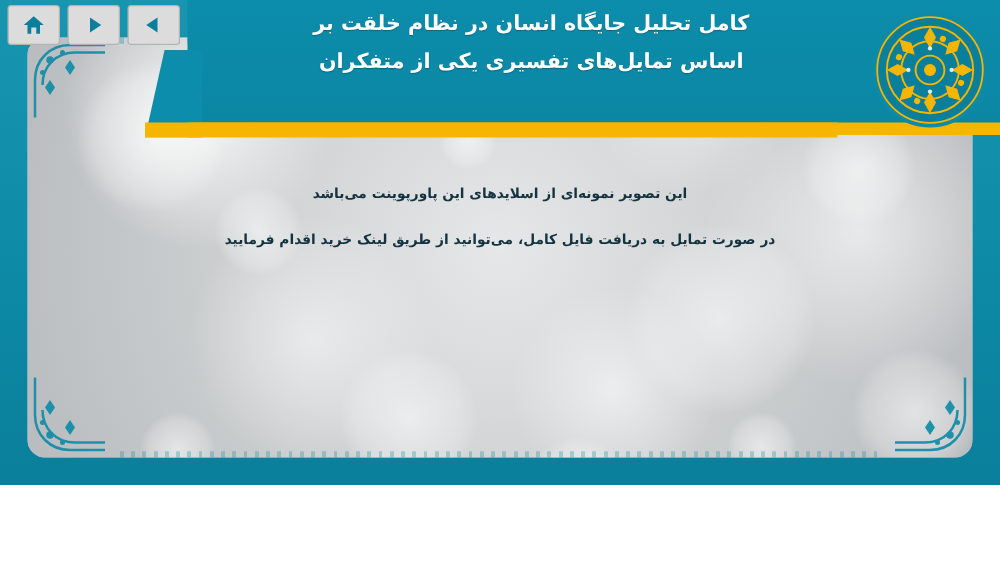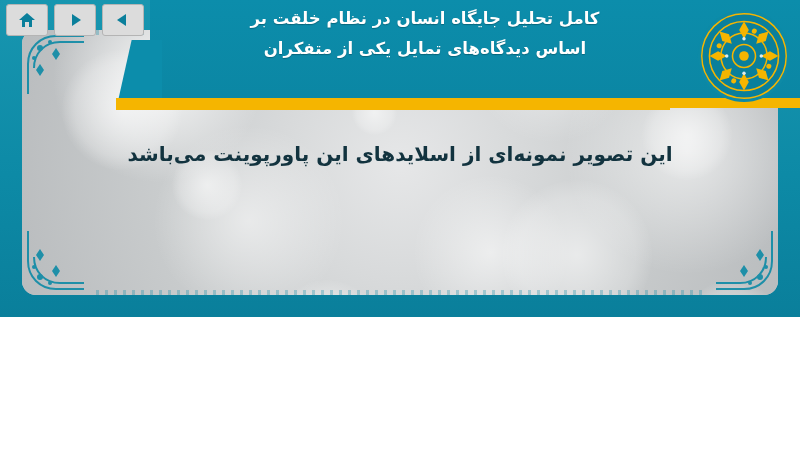--- a/index.html
+++ b/index.html
@@ -6,21 +6,21 @@
     margin: 0;
     padding: 0;
     background: #ffffff;
   }
   body {
     font-family: "DejaVu Sans", "Liberation Sans", sans-serif;
   }
   .slide {
     position: relative;
     width: 800px;
-    height: 317px;
+    height: 388px;
     overflow: hidden;
     background: #0f8ca8;
   }
 
   
   .frame-outer {
     position: absolute;
     inset: 0;
     background: linear-gradient(180deg, #1896b0 0%, #0d8aa6 55%, #0a7f9b 100%);
   }
@@ -179,21 +179,21 @@
   
   .body-text {
     position: absolute;
     z-index: 4;
     top: 136px;
     left: 44px;
     right: 44px;
     text-align: center;
     direction: rtl;
     color: #12333f;
-    font-size: 20px;
+    font-size: 11px;
     line-height: 37px;
     font-weight: 700;
   }
   .body-text p { margin: 0; }
 </style>
 </head>
 <body>
 
 <div class="slide">
 
@@ -282,21 +282,21 @@
     </svg>
   </div>
 
   <div class="title-tail"></div>
   <div class="title-tail2"></div>
   <div class="title-band"></div>
   <div class="title-underline"></div>
 
   <div class="title-text">
     <div>کامل تحلیل جایگاه انسان در نظام خلقت بر</div>
-    <div>اساس دیدگاه‌های تمایل یکی از متفکران</div>
+    <div>اساس تمایل‌های تفسیری یکی از متفکران</div>
   </div>
 
   <div class="rosette">
     <svg viewBox="0 0 100 100">
       <circle cx="50" cy="50" r="48" fill="#0d8aa6"></circle>
       <circle cx="50" cy="50" r="44" fill="#0a7f9b" stroke="#f5b500" stroke-width="1.5"></circle>
       <g stroke="#f5b500" stroke-width="1.6" fill="none">
         <circle cx="50" cy="50" r="36"></circle>
         <circle cx="50" cy="50" r="24"></circle>
         <circle cx="50" cy="50" r="12"></circle>
@@ -344,15 +344,16 @@
     </div>
     <div class="navbtn">
       <svg width="18" height="16" viewBox="0 0 18 16">
         <polygon points="9,1 17,8 14,8 14,15 11,15 11,10 7,10 7,15 4,15 4,8 1,8" fill="#0a7f9b"></polygon>
       </svg>
     </div>
   </div>
 
   <div class="body-text">
     <p>این تصویر نمونه‌ای از اسلایدهای این پاورپوینت می‌باشد</p>
+    <p>در صورت تمایل به دریافت فایل کامل، می‌توانید از طریق لینک خرید اقدام فرمایید</p>
   </div>
 
 </div>
 
 </body></html>

